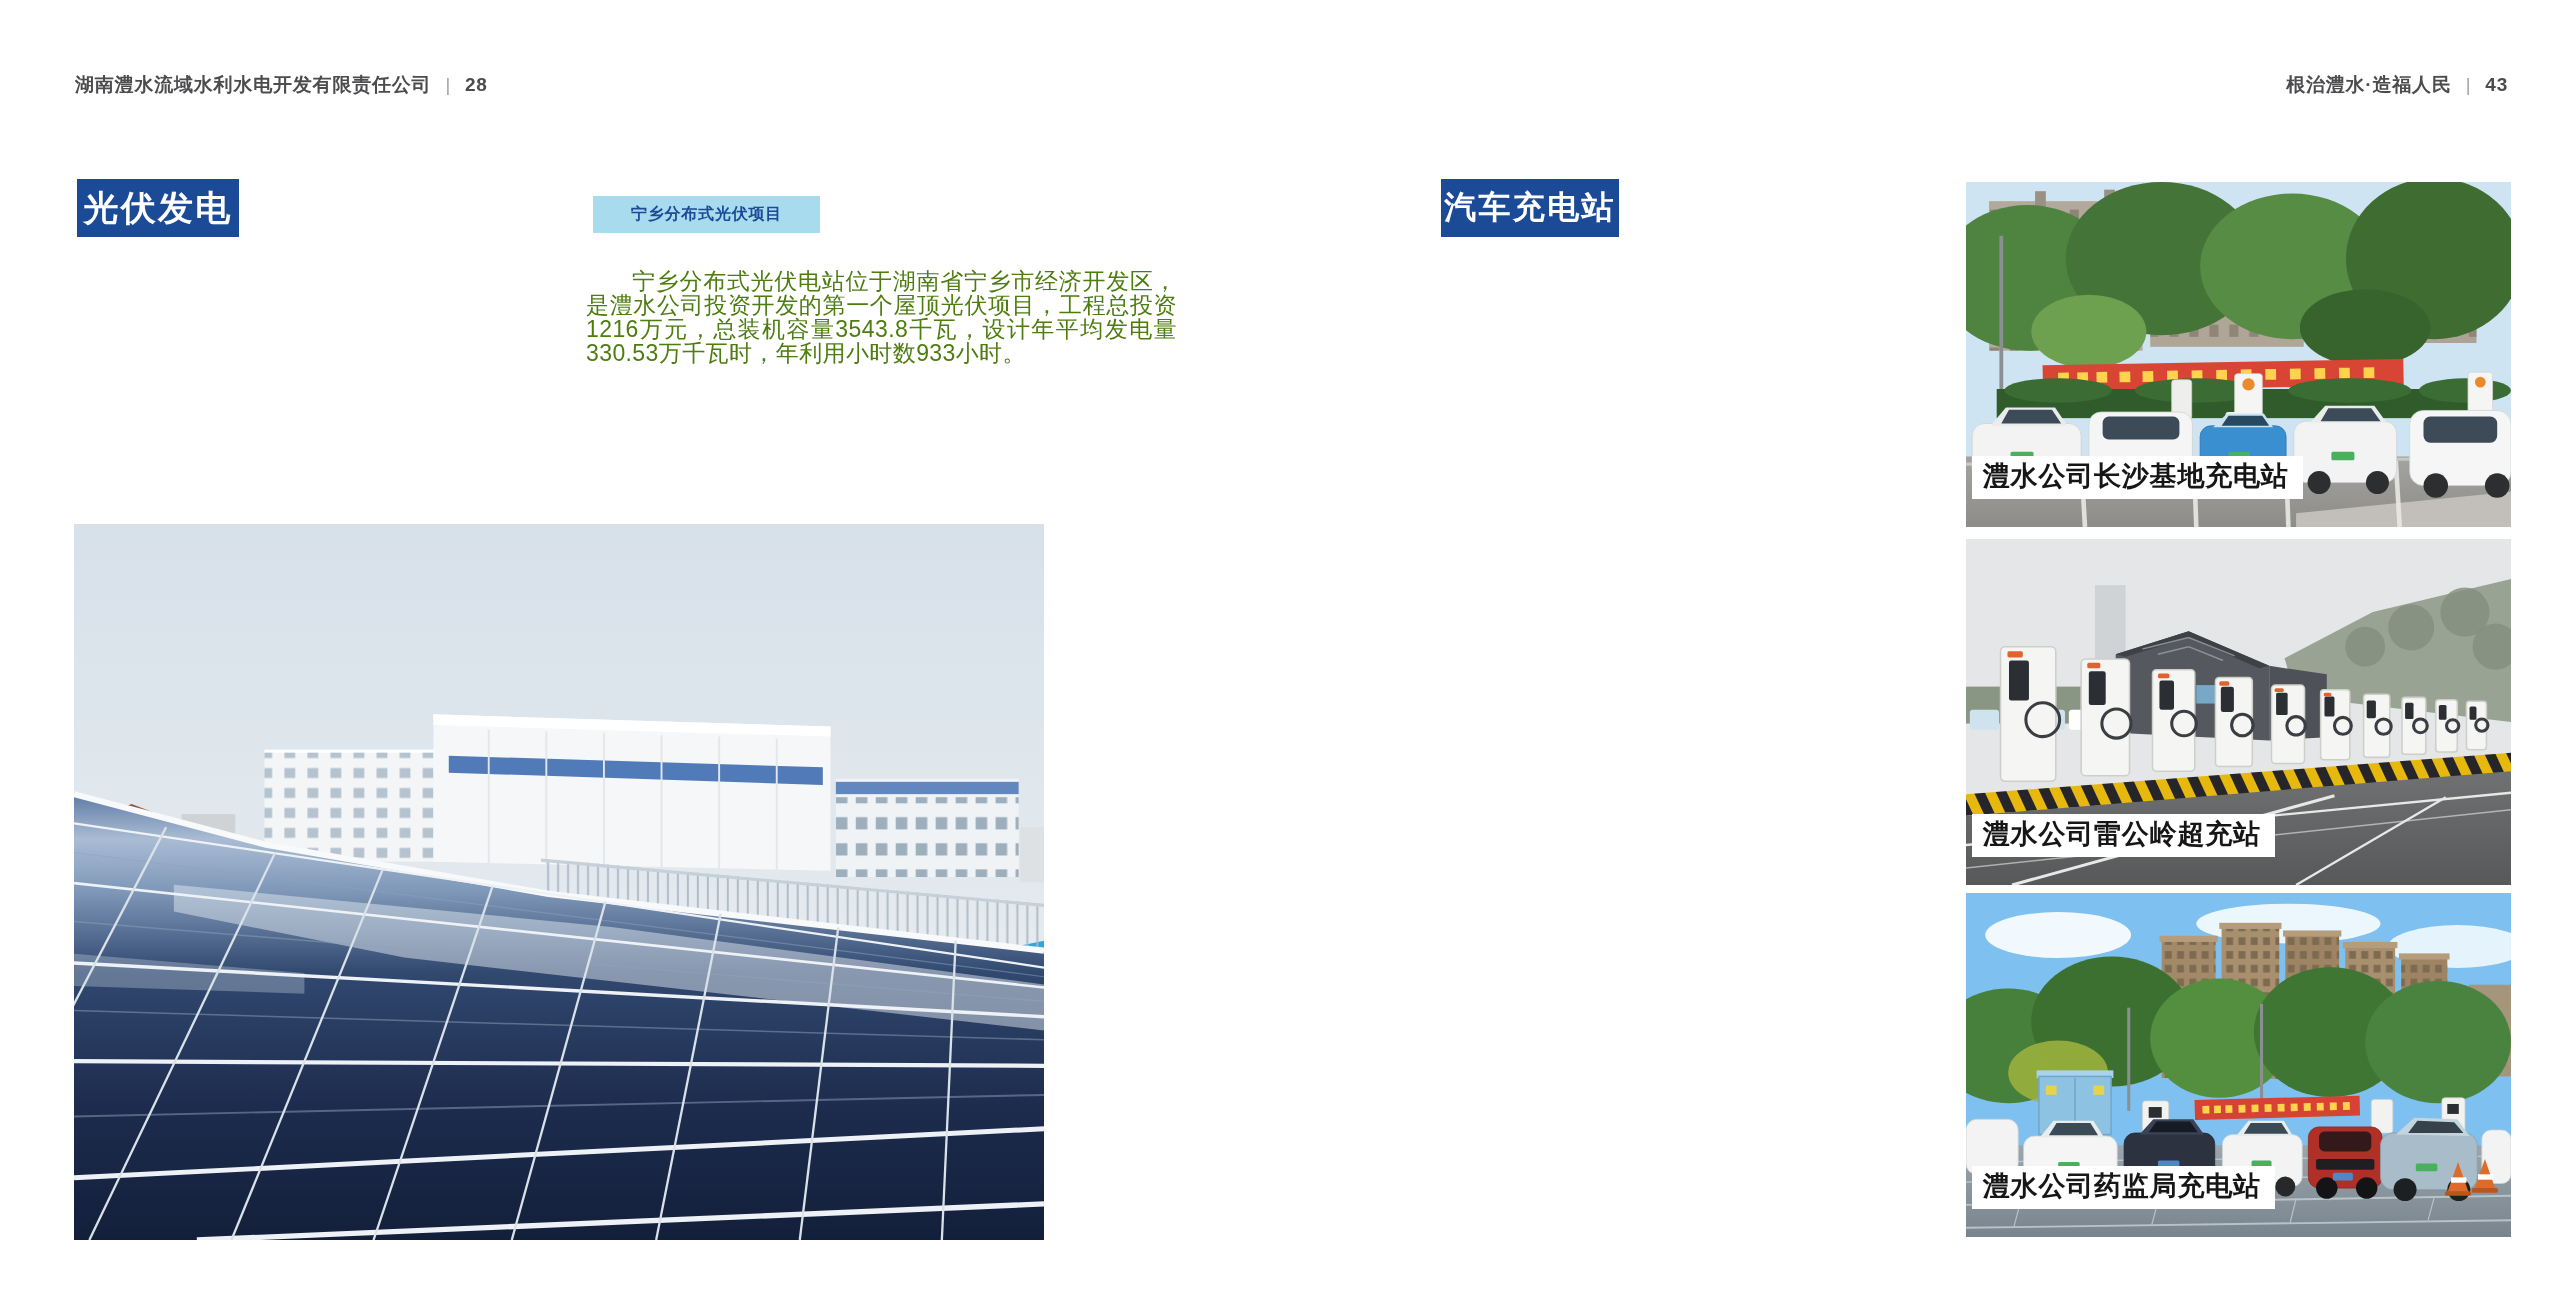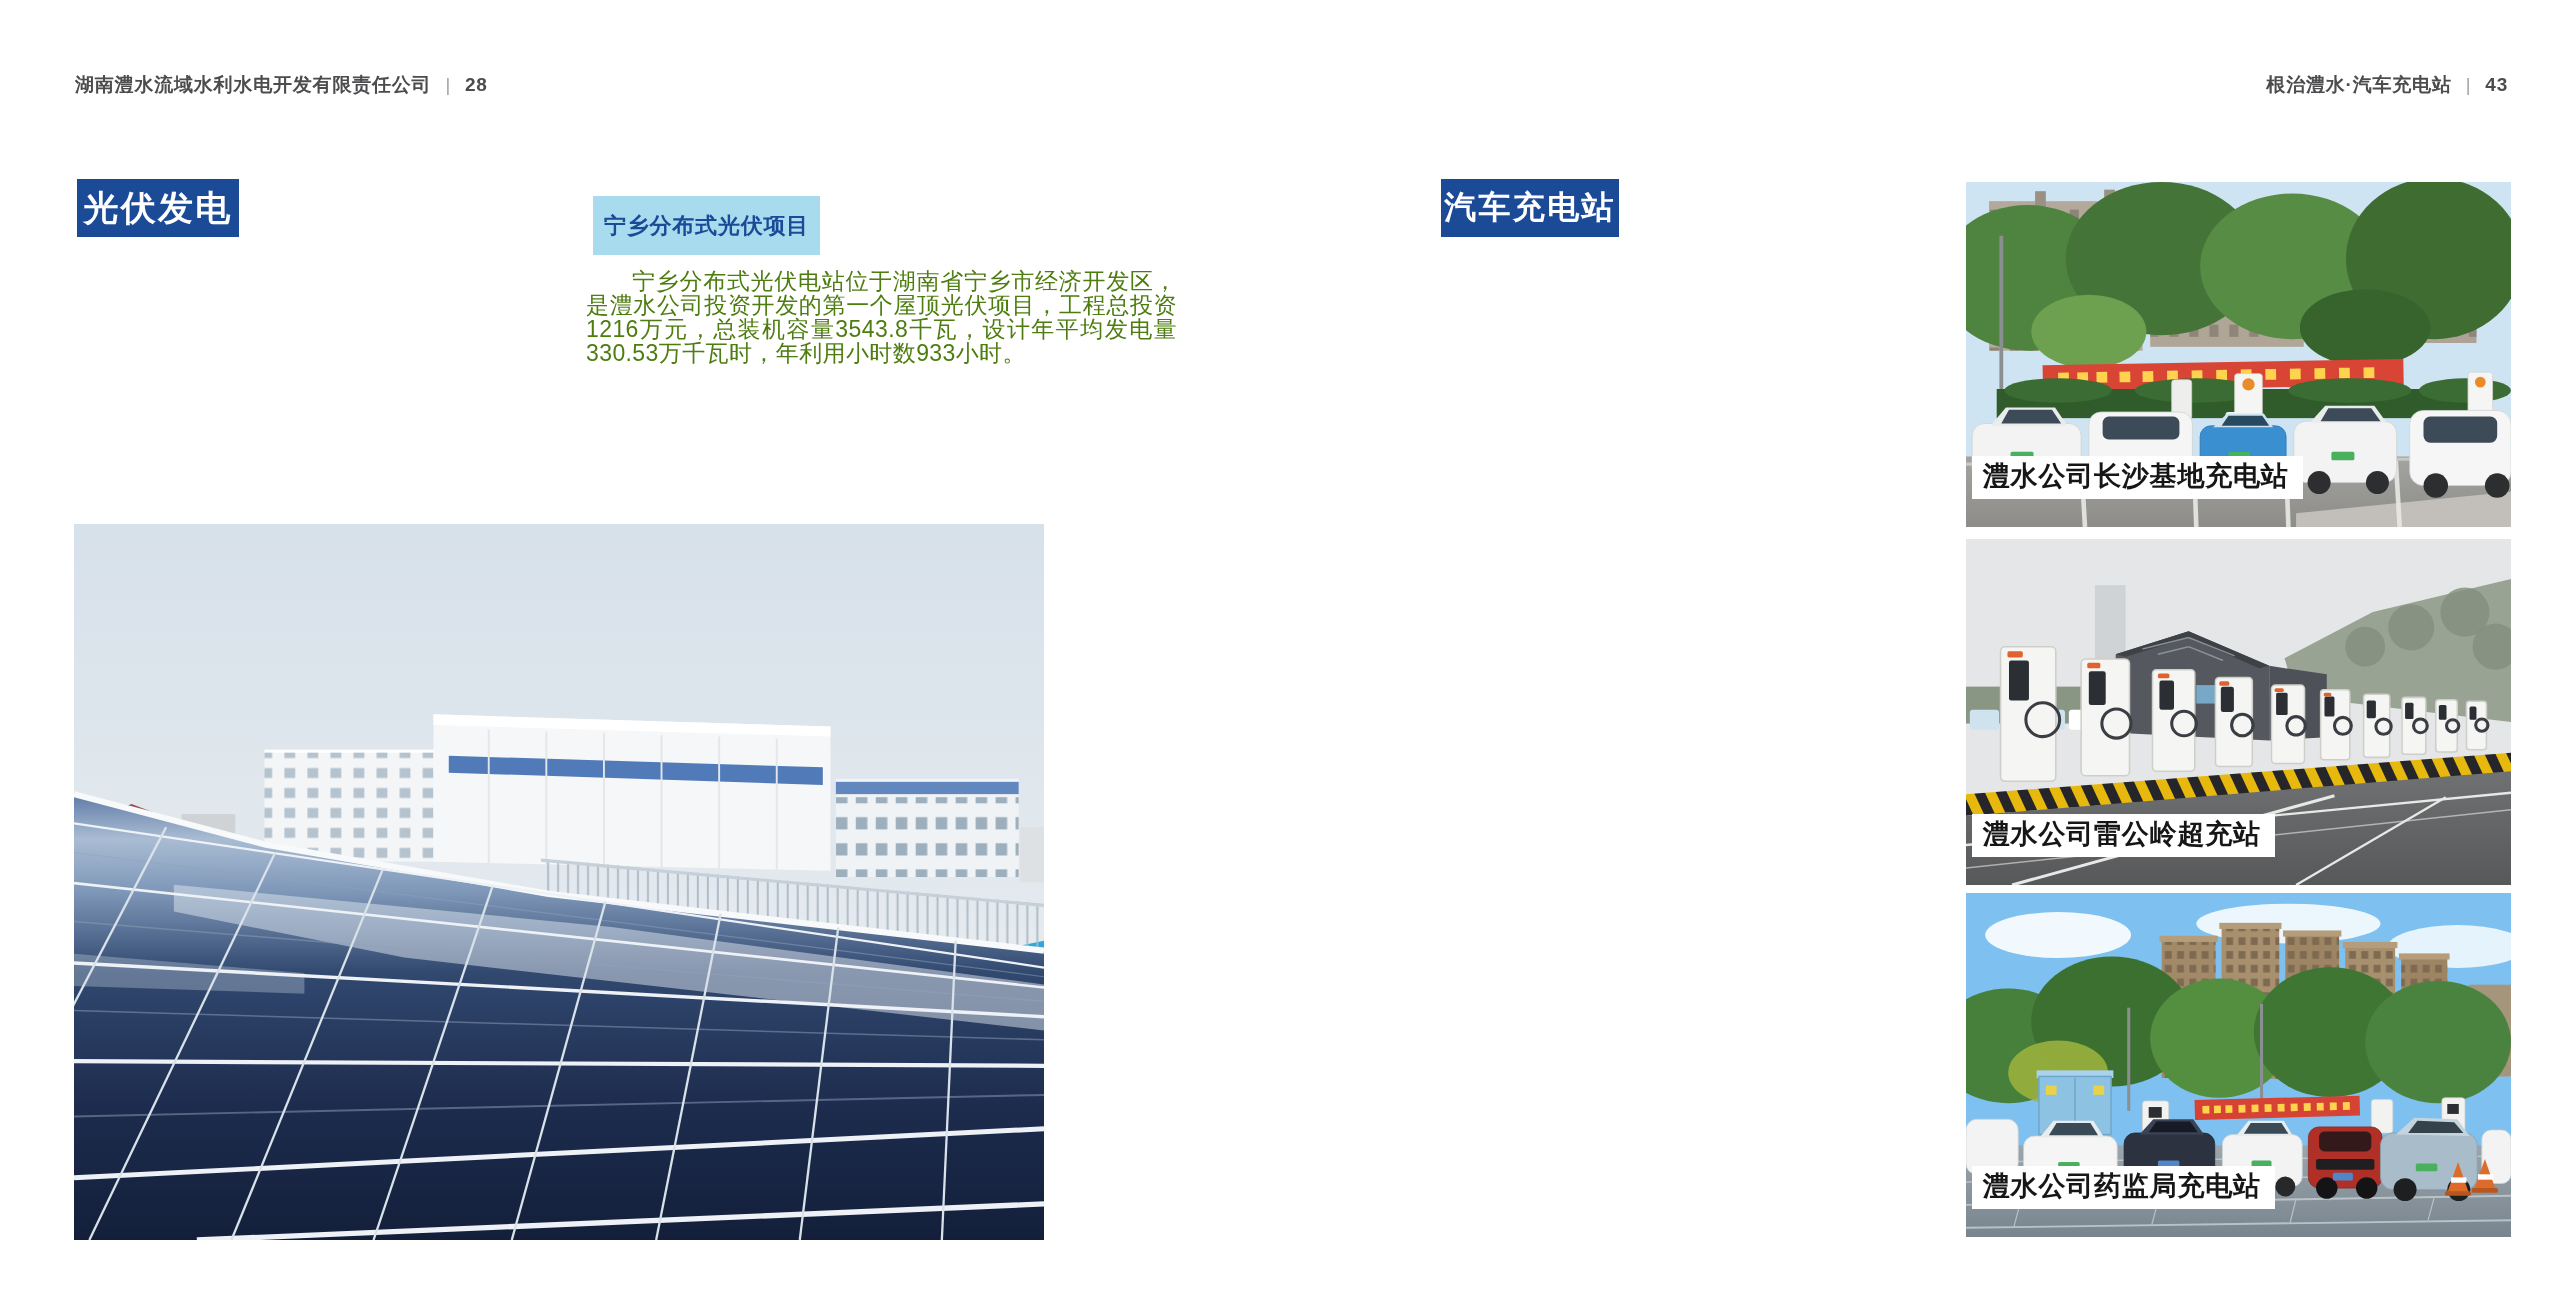--- a/index.html
+++ b/index.html
@@ -23,22 +23,22 @@
   
   .title-box{
     position:absolute;background:#1b4a97;color:#ffffff;font-weight:700;
     display:flex;align-items:center;justify-content:center;letter-spacing:2.3px;
   }
   .title-box.pv{left:77px;top:179px;width:162px;height:58px;font-size:35px;}
   .title-box.ev{left:1441px;top:179px;width:178px;height:58px;font-size:32px;}
 
   
   .subtitle-box{
-    position:absolute;left:593px;top:196px;width:227px;height:59px;
-    background:#a8dbee;color:#1b4a97;font-weight:700;font-size:22px;
+    position:absolute;left:593px;top:196px;width:227px;height:37px;
+    background:#a8dbee;color:#1b4a97;font-weight:700;font-size:16px;
     display:flex;align-items:center;justify-content:center;letter-spacing:0.8px;
   }
 
   
   .body-text{
     position:absolute;font-size:23px;line-height:24px;color:#4d7c0f;
     text-align:justify;text-indent:2em;font-weight:400;letter-spacing:0.4px;
   }
   .body-text.pv{left:586px;top:269px;width:591px;}
   .body-text.ev{left:1441px;top:319px;width:425px;}
@@ -60,21 +60,21 @@
 </head>
 <body>
 
 <div class="spread">
 
   <div class="page-header left">
     <span>湖南澧水流域水利水电开发有限责任公司</span><span class="divider">|</span><span class="pagenum">28</span>
   </div>
 
   <div class="page-header right">
-    <span>根治澧水·汽车充电站</span><span class="divider">|</span><span class="pagenum">43</span>
+    <span>根治澧水·造福人民</span><span class="divider">|</span><span class="pagenum">43</span>
   </div>
 
   <div class="title-box pv">光伏发电</div>
   <div class="subtitle-box">宁乡分布式光伏项目</div>
   <div class="body-text pv">宁乡分布式光伏电站位于湖南省宁乡市经济开发区，是澧水公司投资开发的第一个屋顶光伏项目，工程总投资1216万元，总装机容量3543.8千瓦，设计年平均发电量330.53万千瓦时，年利用小时数933小时。</div>
 
   <figure class="photo solar" style="margin:0">
     <svg viewBox="0 0 1263 933" preserveAspectRatio="none">
       <defs>
         <linearGradient id="skyG" x1="0" y1="0" x2="0" y2="1">

